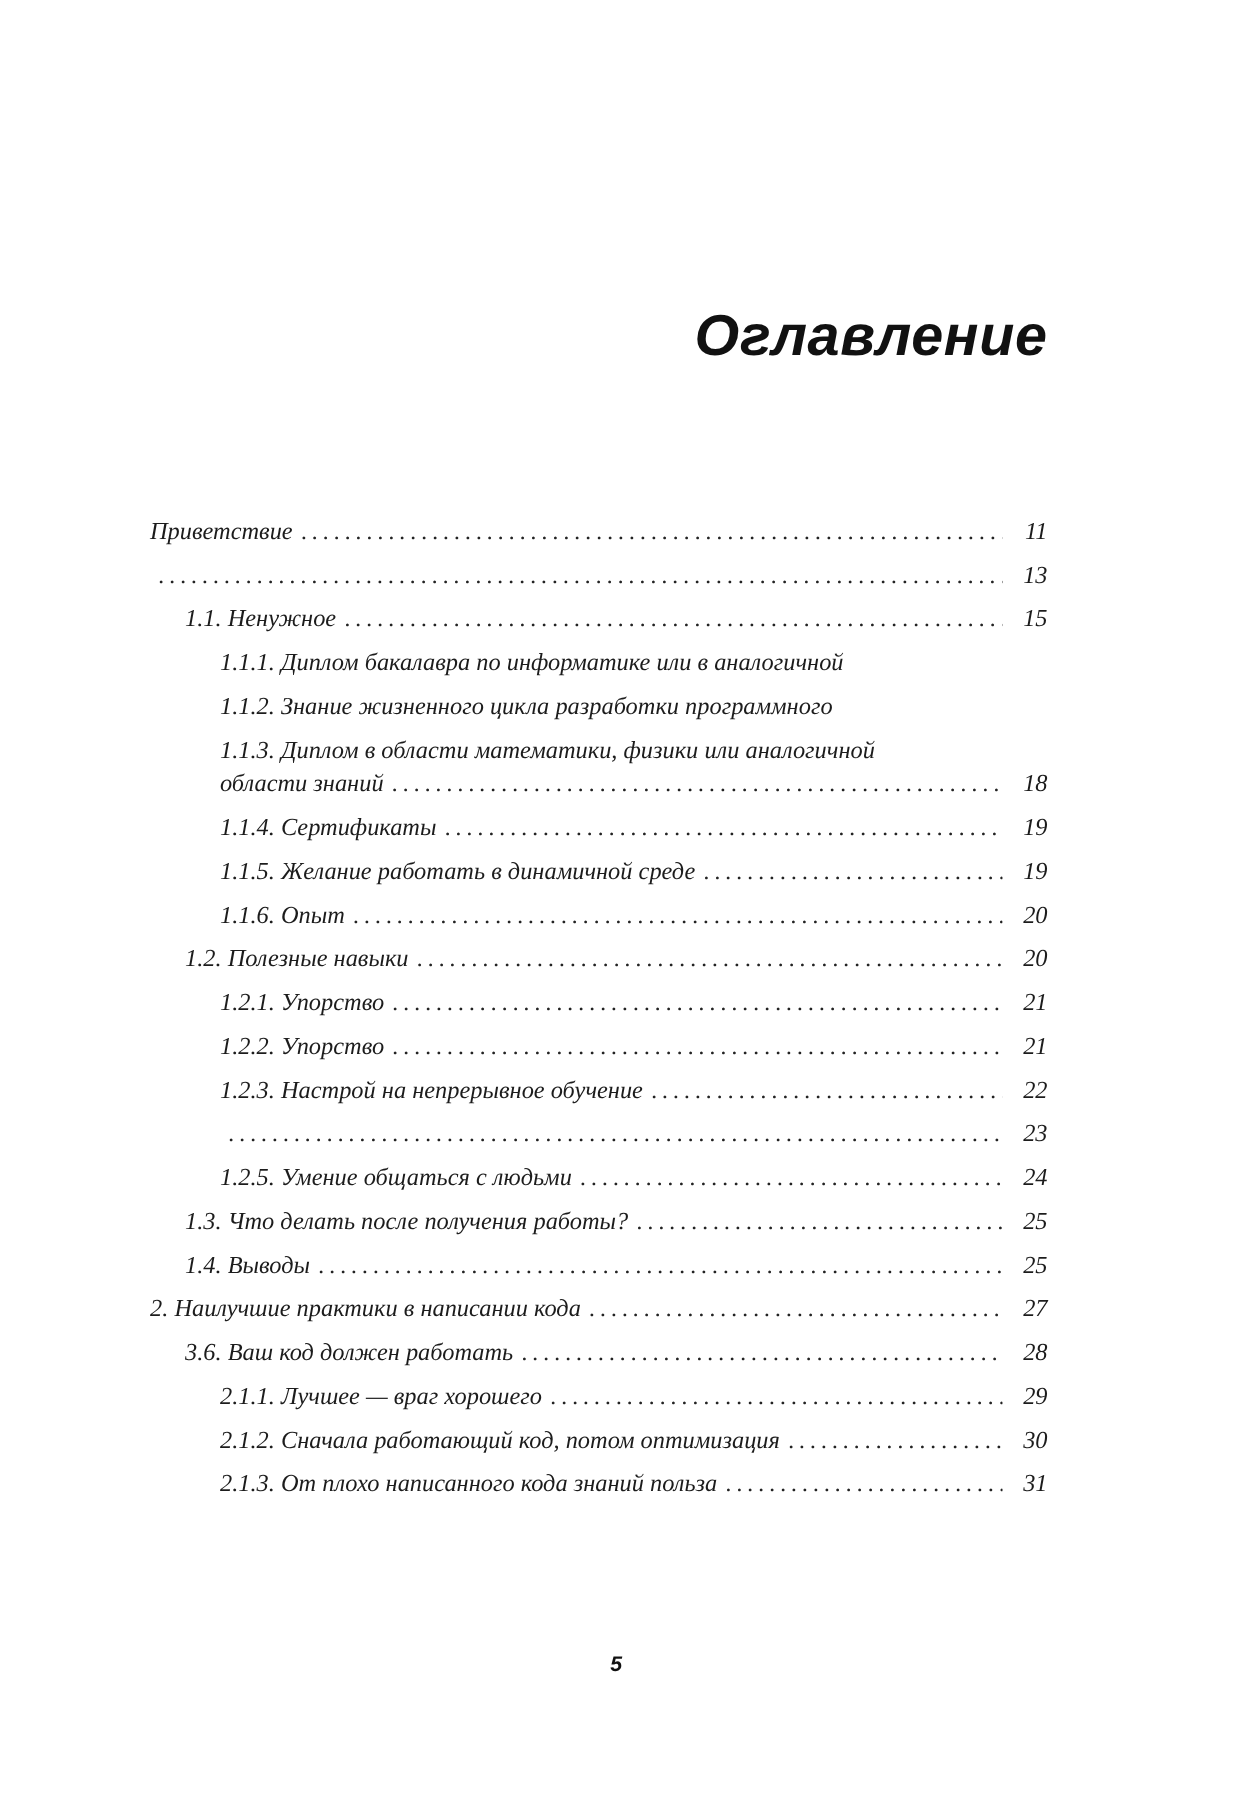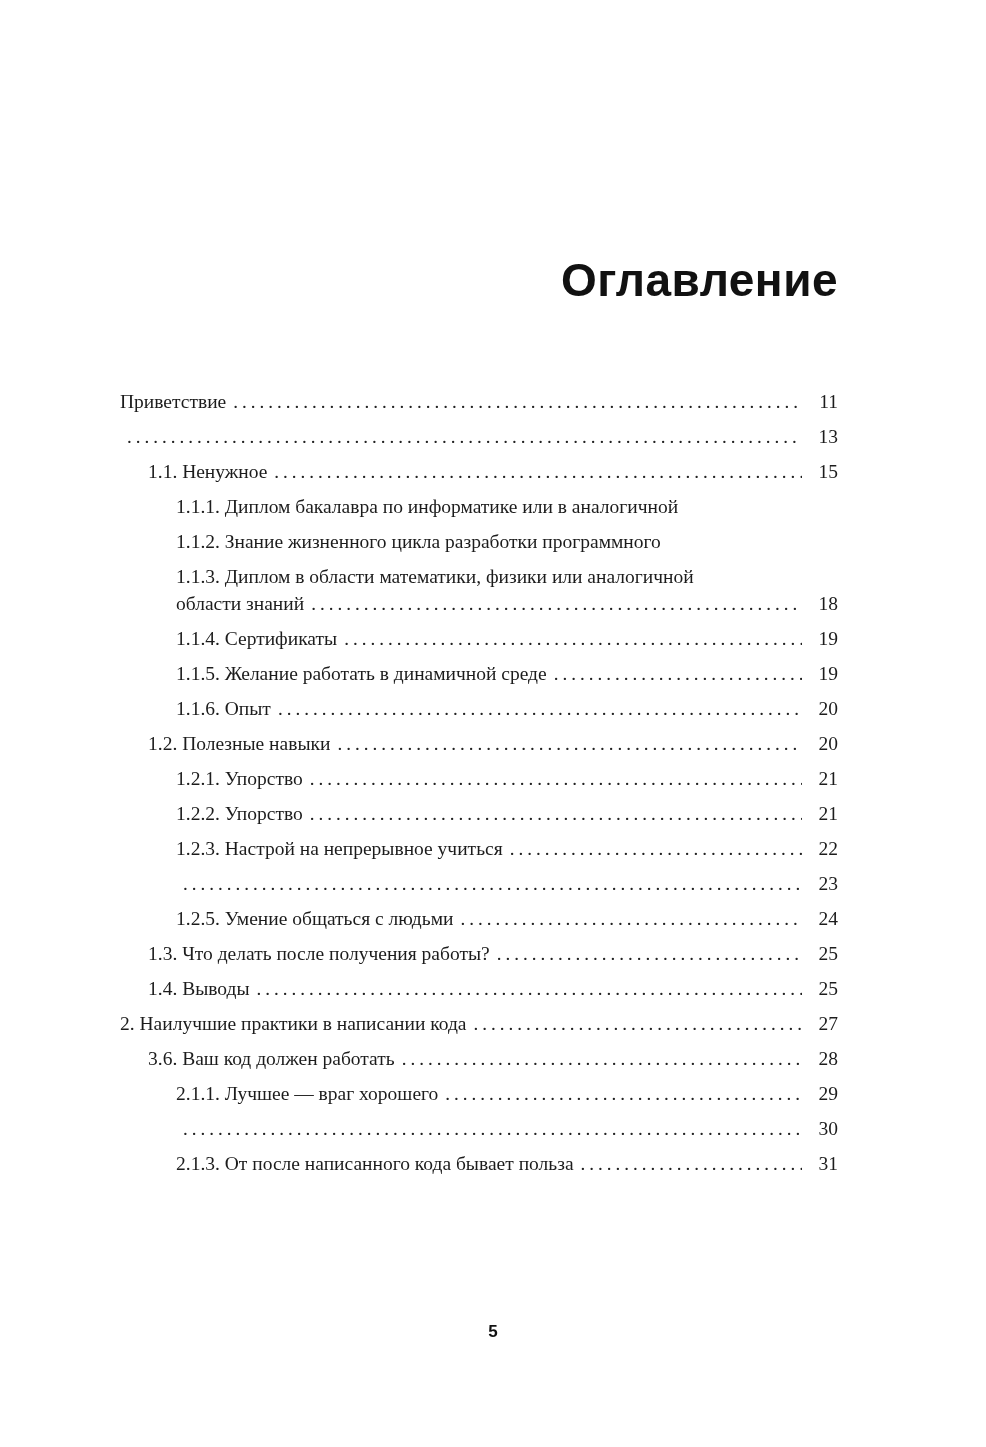--- a/index.html
+++ b/index.html
@@ -11,35 +11,36 @@
     width: 986px;
     height: 1447px;
     position: relative;
     font-family: "Liberation Serif", serif;
     color: #1c1c1c;
     overflow: hidden;
   }
   .sheet {
     position: absolute;
     inset: 0;
-    padding: 12px 148px 0 120px;
+    padding: 0 148px 0 120px;
     box-sizing: border-box;
+    font-style: italic;
   }
   .title {
     margin: 243px 0 0 0;
     text-align: right;
     font-family: "Liberation Sans", sans-serif;
     font-weight: 700;
     font-size: 46px;
     line-height: 1.1;
     color: #111111;
     letter-spacing: 0.5px;
   }
   .toc {
-    margin-top: 82px;
+    margin-top: 118px;
   }
   .entry {
     font-size: 19.5px;
     line-height: 27px;
     margin-bottom: 8px;
   }
   .entry.level0 { padding-left: 0; }
   .entry.level1 { padding-left: 28px; }
   .entry.level2 { padding-left: 56px; }
   .line {
@@ -162,21 +163,21 @@
       </div>
       <div class="entry level2">
         <div class="line">
           <span class="txt">1.2.2. Упорство</span>
           <span class="leader"></span>
           <span class="pg">21</span>
         </div>
       </div>
       <div class="entry level2">
         <div class="line">
-          <span class="txt">1.2.3. Настрой на непрерывное учиться</span>
+          <span class="txt">1.2.3. Настрой на непрерывное обучение</span>
           <span class="leader"></span>
           <span class="pg">22</span>
         </div>
       </div>
       <div class="entry level2">
         <div class="line">
           <span class="leader"></span>
           <span class="pg">23</span>
         </div>
       </div>
@@ -217,26 +218,27 @@
       </div>
       <div class="entry level2">
         <div class="line">
           <span class="txt">2.1.1. Лучшее — враг хорошего</span>
           <span class="leader"></span>
           <span class="pg">29</span>
         </div>
       </div>
       <div class="entry level2">
         <div class="line">
+          <span class="txt">2.1.2. Сначала работающий код, потом оптимизация</span>
           <span class="leader"></span>
           <span class="pg">30</span>
         </div>
       </div>
       <div class="entry level2">
         <div class="line">
-          <span class="txt">2.1.3. От после написанного кода бывает польза</span>
+          <span class="txt">2.1.3. От плохо написанного кода знаний польза</span>
           <span class="leader"></span>
           <span class="pg">31</span>
         </div>
       </div>
     </div>
   <div class="folio">5</div>
 </div>
 
 </body></html>

